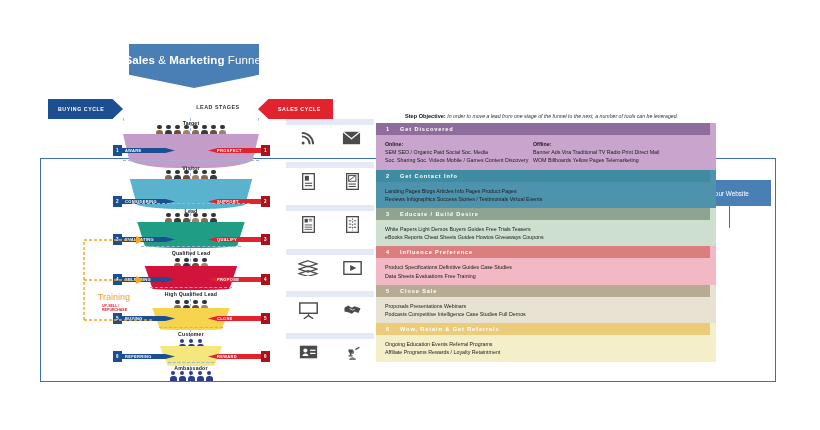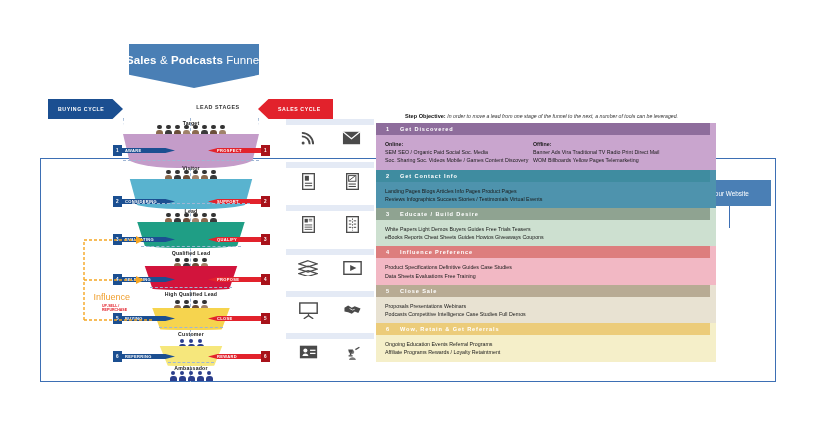--- a/index.html
+++ b/index.html
@@ -152,21 +152,21 @@
 <div id="stage">
 
   <div id="website-outline"></div>
   <div id="website-banner">
     <span>Your Website</span>
   </div>
   <div id="website-stem"></div>
 
   <div id="title-banner">
     <div class="t">
-      <span class="b">Sales</span><span class="amp"> &amp; </span><span class="b">Podcasts</span><span> Funnel</span>
+      <span class="b">Sales</span><span class="amp"> &amp; </span><span class="b">Marketing</span><span> Funnel</span>
     </div>
   </div>
 
   <div id="buying-cycle" class="cycle-arrow">
     <span>BUYING CYCLE</span>
   </div>
   <div id="sales-cycle" class="cycle-arrow">
     <span>SALES CYCLE</span>
   </div>
   <div id="lead-stages">LEAD STAGES</div>
@@ -436,21 +436,21 @@
       </div>
       <div class="divider-dash" style="top: 160px; left: 123px; width: 136px;"></div>
       <div class="divider-dash" style="top: 203px; left: 132px; width: 118px;"></div>
       <div class="divider-dash" style="top: 246px; left: 141px; width: 100px;"></div>
       <div class="divider-dash" style="top: 287px; left: 150px; width: 82px;"></div>
       <div class="divider-dash" style="top: 327px; left: 159px; width: 64px;"></div>
       <div class="divider-dash" style="top: 362px; left: 168px; width: 46px;"></div>
     </div>
 
   <div id="recycling-wrap">
-    <div id="recycling-label">Influence</div>
+    <div id="recycling-label">Training</div>
     <div id="recycling-sub">
       <div>UP-SELL /</div>
       <div>REPURCHASE</div>
     </div>
   <svg width="95" height="100" style="position: absolute; left: 0px; top: 0px;">
         <path d="M18 92 L18 12 L70 12" stroke="#f5a623" stroke-width="1.4" fill="none" stroke-dasharray="3,2"></path>
         <path d="M70 8 L78 12 L70 16 Z" fill="#f5a623"></path>
         <path d="M18 52 L70 52" stroke="#f5a623" stroke-width="1.4" fill="none" stroke-dasharray="3,2"></path>
         <path d="M70 48 L78 52 L70 56 Z" fill="#f5a623"></path>
         <path d="M18 92 L88 92" stroke="#f5a623" stroke-width="1.4" fill="none" stroke-dasharray="3,2"></path>

